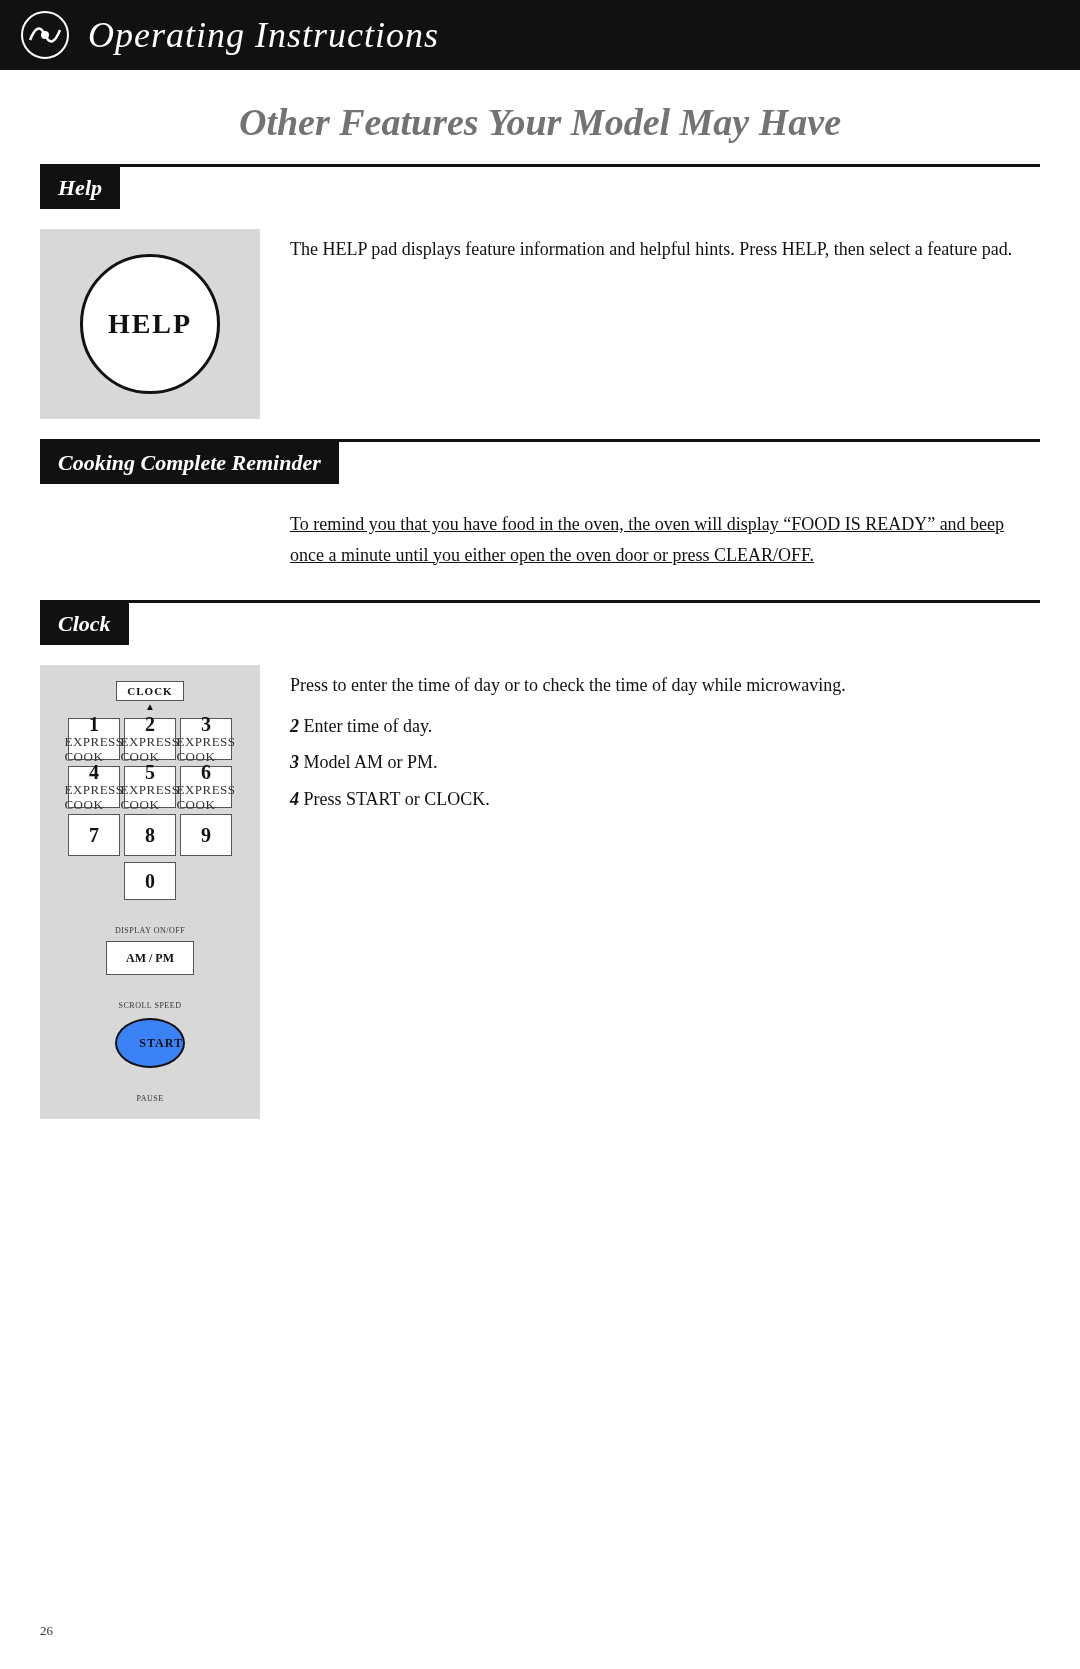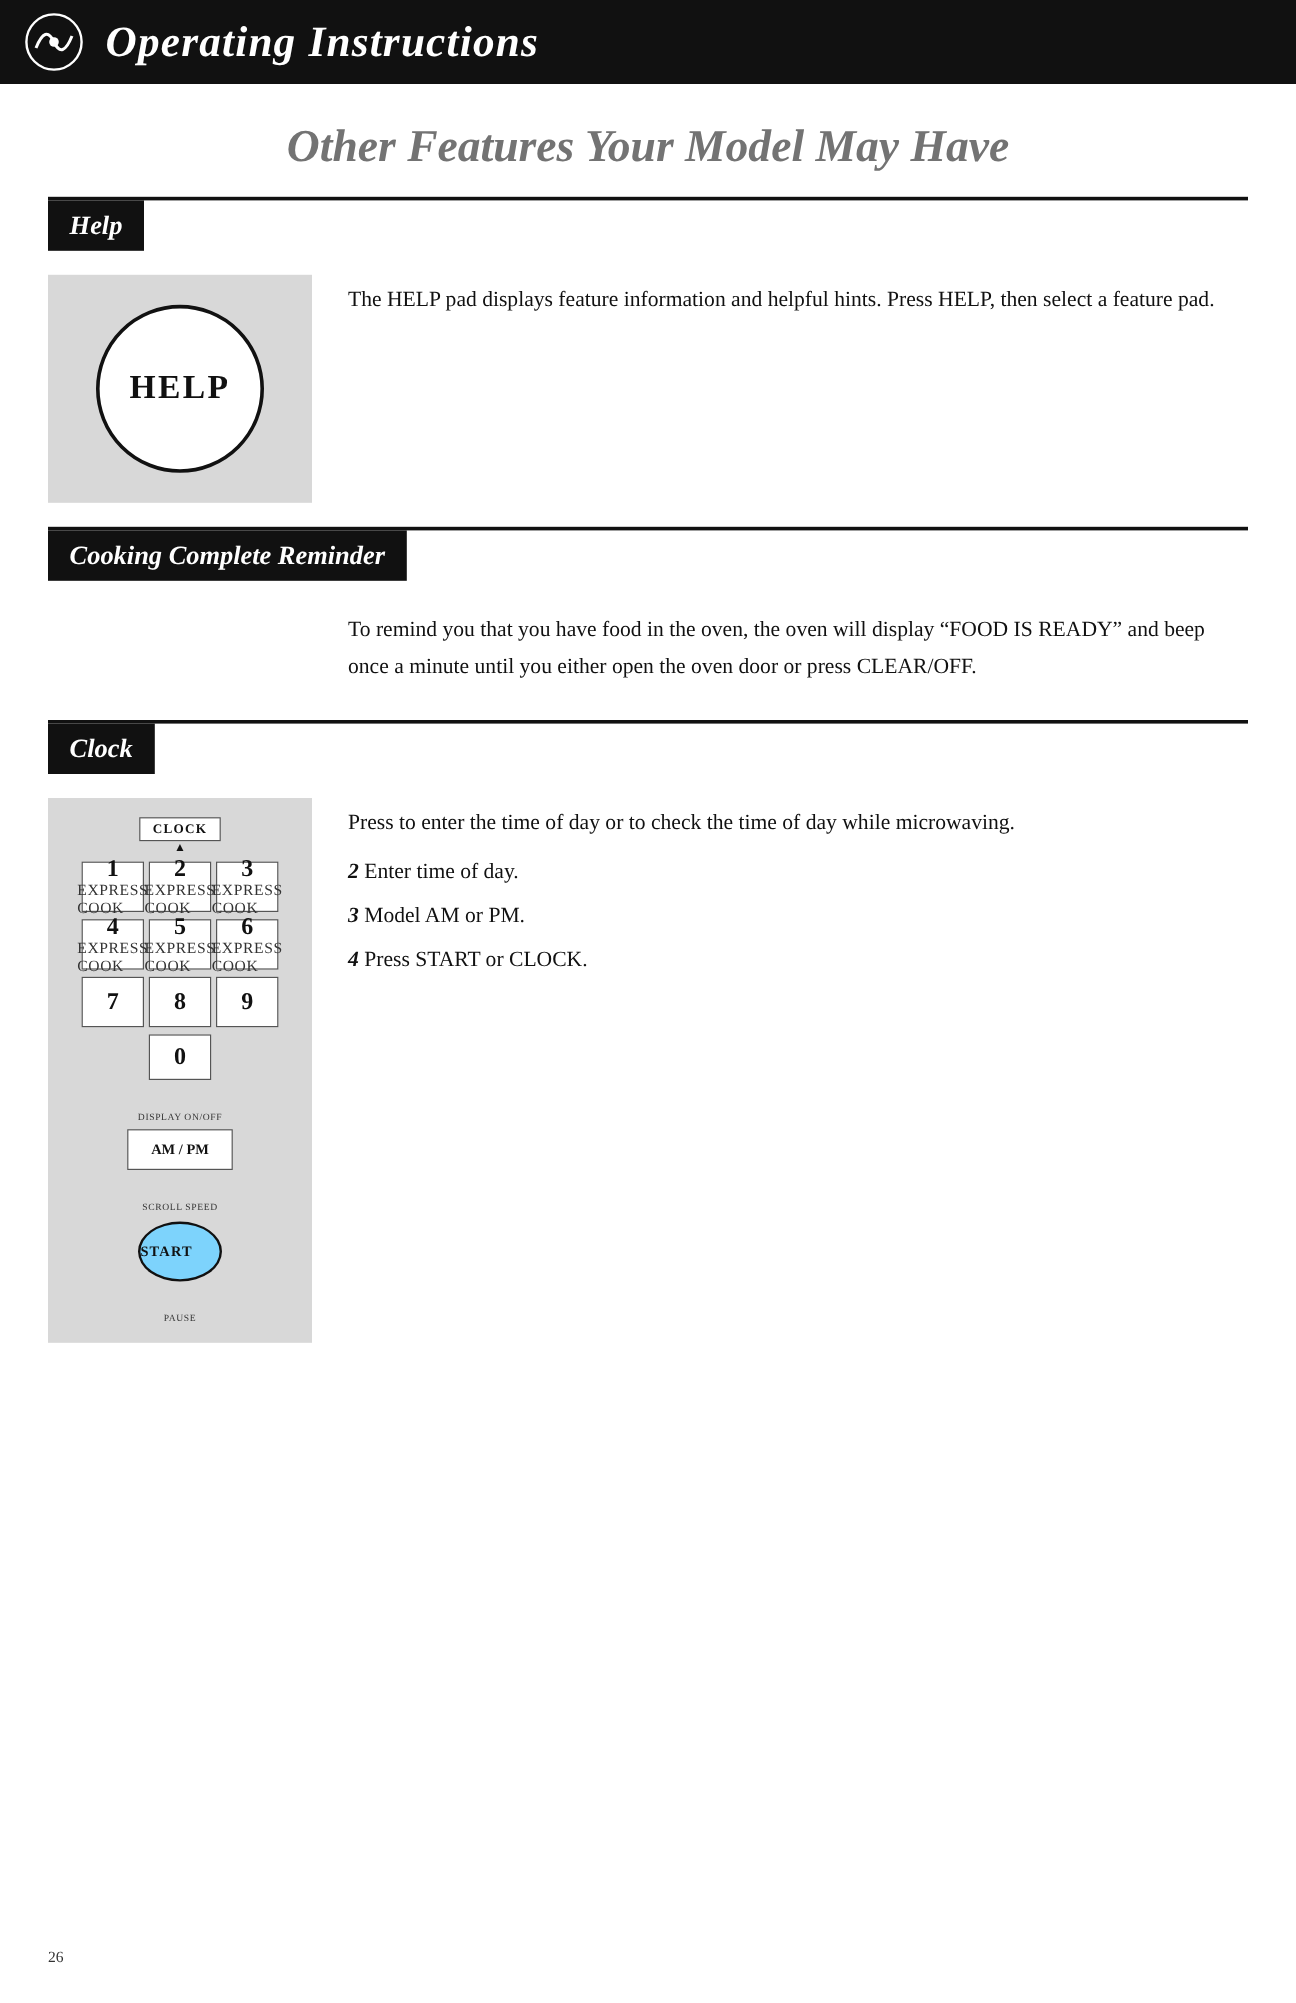--- a/index.html
+++ b/index.html
@@ -23,21 +23,21 @@
     .header-logo {
       width: 50px;
       height: 50px;
       margin-right: 18px;
       flex-shrink: 0;
     }
     .header-title {
       color: #ffffff;
       font-size: 36px;
       font-style: italic;
-      font-weight: bold;
+      font-weight: normal;
       letter-spacing: 1px;
     }
 
     
     .page-title {
       font-size: 38px;
       font-style: italic;
       font-weight: bold;
       color: #737373;
       text-align: center;
@@ -191,27 +191,27 @@
       display: flex;
       flex-direction: column;
       align-items: center;
       justify-content: center;
       cursor: default;
       font-size: 12px;
       font-weight: bold;
     }
     .keypad-start-btn {
       border: 2px solid #111;
-      background: #7dd3fc;
+      background: #3b82f6;
       width: 70px;
       height: 50px;
       border-radius: 50%;
       display: flex;
       flex-direction: column;
-      align-items: flex-start;
+      align-items: flex-end;
       justify-content: center;
       cursor: default;
       font-size: 12px;
       font-weight: bold;
       letter-spacing: 1px;
       margin-top: 2px;
     }
     .keypad-sub-label {
       font-size: 8px;
       letter-spacing: 0.5px;
@@ -239,20 +239,21 @@
       position: absolute;
       bottom: 30px;
       left: 40px;
       font-size: 13px;
       color: #333;
     }
 
     
     .cooking-text {
       margin-top: 0;
+      text-decoration: underline;
     }
   </style>
 </head>
 <body>
 
 <div class="header-bar">
 
   <svg class="header-logo" viewBox="0 0 50 50" xmlns="http://www.w3.org/2000/svg">
     <circle cx="25" cy="25" r="23" fill="none" stroke="#fff" stroke-width="2"></circle>
     <path d="M10 30 Q18 10 25 25 Q32 40 40 20" fill="none" stroke="#fff" stroke-width="2.5"></path>

